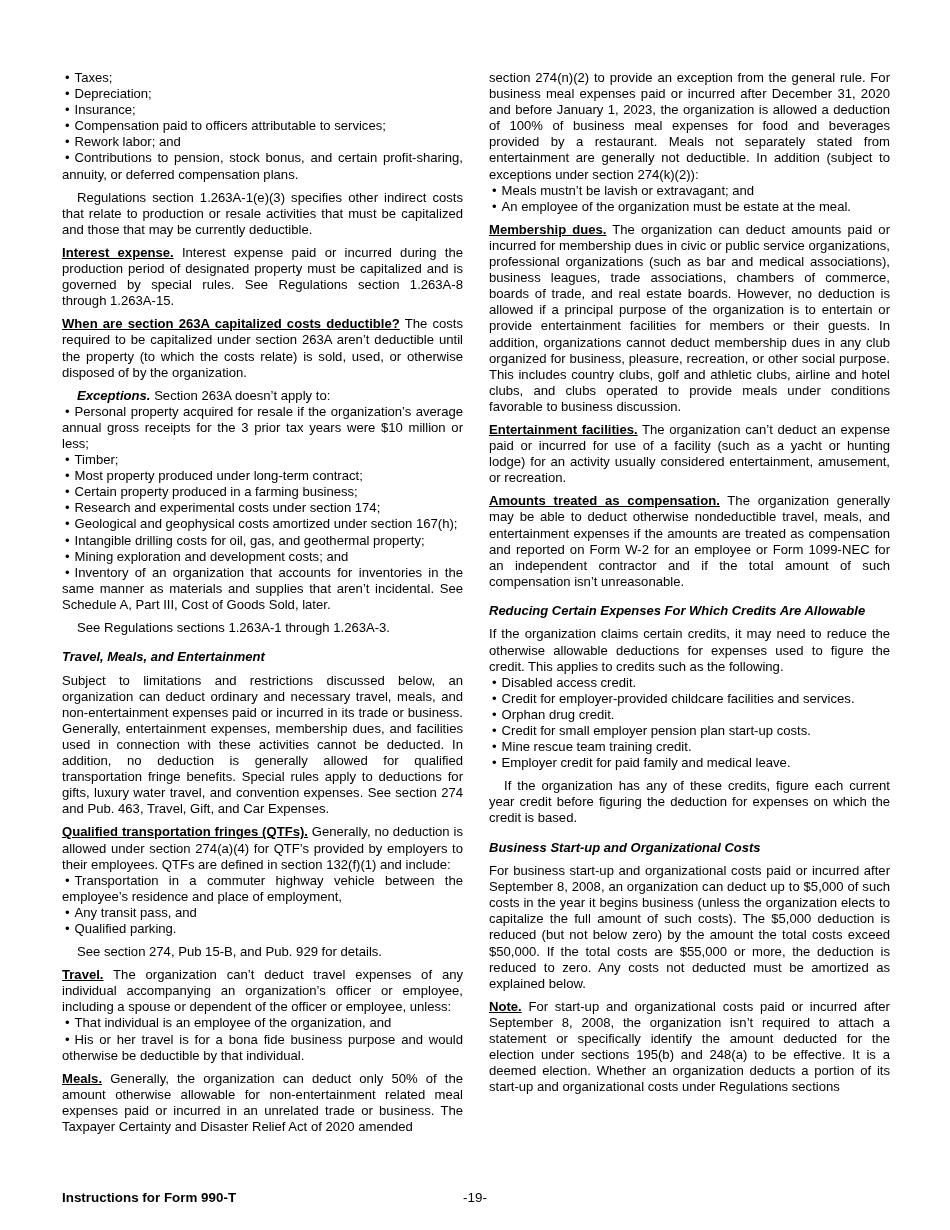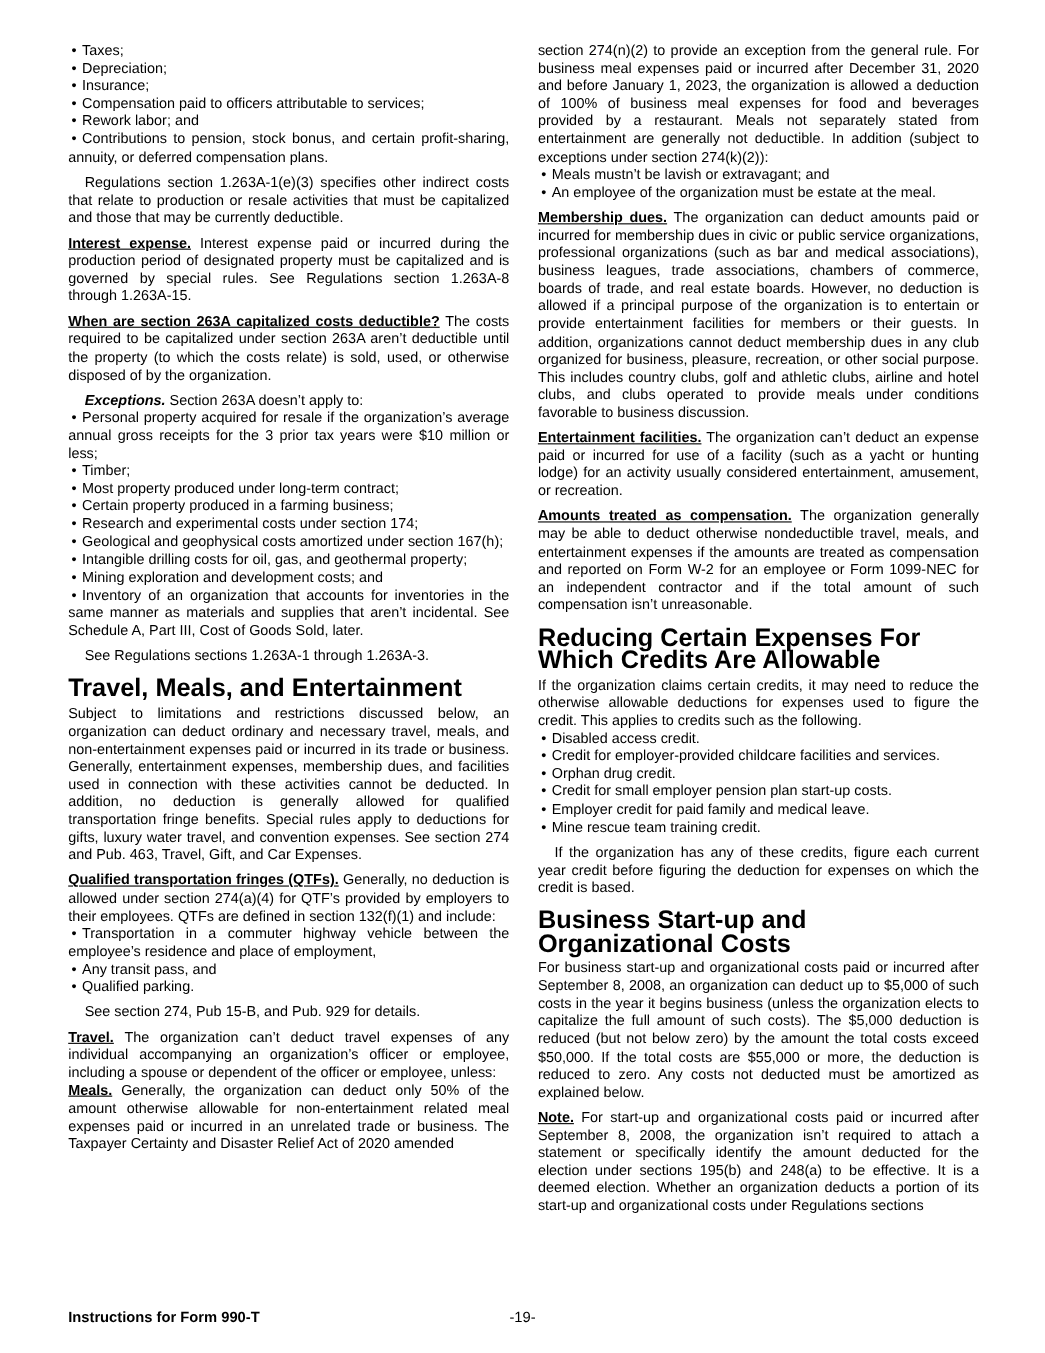--- a/index.html
+++ b/index.html
@@ -19,20 +19,21 @@
     position: absolute;
     top: 0; left: 0;
     width: 950px;
     height: 1230px;
     box-sizing: border-box;
     padding: 38px 60px 0 62px;
   }
   .columns {
     display: flex;
     gap: 26px;
+    margin-top: 32px;
   }
   .col {
     flex: 1;
     min-width: 0;
     font-size: 13.1px;
     line-height: 16.1px;
     text-align: justify;
   }
   .para {
     margin: 0 0 7px 0;
@@ -54,25 +55,26 @@
   .bullets {
     margin: 0 0 7px 0;
   }
   .bullet-item {
     text-align: justify;
   }
   .blt {
     padding: 0 5px 0 3px;
   }
   .heading {
-    font-size: 23px;
+    font-size: 13px;
     line-height: 20.5px;
     font-weight: bold;
     text-align: left;
     margin: 11px 0 5px 0;
+    font-style: italic;
   }
   .footer {
     position: absolute;
     top: 1190px;
     left: 0;
     width: 950px;
     height: 20px;
     font-size: 13.4px;
     font-weight: bold;
   }
@@ -123,40 +125,44 @@
         <div class="heading">Travel, Meals, and Entertainment</div>
         <div class="para"><span class="seg">Subject to limitations and restrictions discussed below, an organization can deduct ordinary and necessary travel, meals, and non-entertainment expenses paid or incurred in its trade or business. Generally, entertainment expenses, membership dues, and facilities used in connection with these activities cannot be deducted. In addition, no deduction is generally allowed for qualified transportation fringe benefits. Special rules apply to deductions for gifts, luxury water travel, and convention expenses. See section 274 and Pub. 463, Travel, Gift, and Car Expenses.</span></div>
         <div class="para tight"><span class="seg bold">Qualified transportation fringes (QTFs).</span><span class="seg"> Generally, no deduction is allowed under section 274(a)(4) for QTF’s provided by employers to their employees. QTFs are defined in section 132(f)(1) and include:</span></div>
         <div class="bullets">
           <div class="bullet-item"><span class="blt">•</span><span>Transportation in a commuter highway vehicle between the employee’s residence and place of employment,</span></div>
           <div class="bullet-item"><span class="blt">•</span><span>Any transit pass, and</span></div>
           <div class="bullet-item"><span class="blt">•</span><span>Qualified parking.</span></div>
         </div>
         <div class="para indent"><span class="seg">See section 274, Pub 15-B, and Pub. 929 for details.</span></div>
         <div class="para tight"><span class="seg bold">Travel.</span><span class="seg"> The organization can’t deduct travel expenses of any individual accompanying an organization’s officer or employee, including a spouse or dependent of the officer or employee, unless:</span></div>
+        <div class="bullets">
+          <div class="bullet-item"><span class="blt">•</span><span>That individual is an employee of the organization, and</span></div>
+          <div class="bullet-item"><span class="blt">•</span><span>His or her travel is for a bona fide business purpose and would otherwise be deductible by that individual.</span></div>
+        </div>
         <div class="para"><span class="seg bold">Meals.</span><span class="seg"> Generally, the organization can deduct only 50% of the amount otherwise allowable for non-entertainment related meal expenses paid or incurred in an unrelated trade or business. The Taxpayer Certainty and Disaster Relief Act of 2020 amended</span></div>
       </div>
     <div class="col">
         <div class="para tight"><span class="seg">section 274(n)(2) to provide an exception from the general rule. For business meal expenses paid or incurred after December 31, 2020 and before January 1, 2023, the organization is allowed a deduction of 100% of business meal expenses for food and beverages provided by a restaurant. Meals not separately stated from entertainment are generally not deductible. In addition (subject to exceptions under section 274(k)(2)):</span></div>
         <div class="bullets">
           <div class="bullet-item"><span class="blt">•</span><span>Meals mustn’t be lavish or extravagant; and</span></div>
           <div class="bullet-item"><span class="blt">•</span><span>An employee of the organization must be estate at the meal.</span></div>
         </div>
         <div class="para"><span class="seg bold">Membership dues.</span><span class="seg"> The organization can deduct amounts paid or incurred for membership dues in civic or public service organizations, professional organizations (such as bar and medical associations), business leagues, trade associations, chambers of commerce, boards of trade, and real estate boards. However, no deduction is allowed if a principal purpose of the organization is to entertain or provide entertainment facilities for members or their guests. In addition, organizations cannot deduct membership dues in any club organized for business, pleasure, recreation, or other social purpose. This includes country clubs, golf and athletic clubs, airline and hotel clubs, and clubs operated to provide meals under conditions favorable to business discussion.</span></div>
         <div class="para"><span class="seg bold">Entertainment facilities.</span><span class="seg"> The organization can’t deduct an expense paid or incurred for use of a facility (such as a yacht or hunting lodge) for an activity usually considered entertainment, amusement, or recreation.</span></div>
         <div class="para"><span class="seg bold">Amounts treated as compensation.</span><span class="seg"> The organization generally may be able to deduct otherwise nondeductible travel, meals, and entertainment expenses if the amounts are treated as compensation and reported on Form W-2 for an employee or Form 1099-NEC for an independent contractor and if the total amount of such compensation isn’t unreasonable.</span></div>
         <div class="heading">Reducing Certain Expenses For Which Credits Are Allowable</div>
         <div class="para tight"><span class="seg">If the organization claims certain credits, it may need to reduce the otherwise allowable deductions for expenses used to figure the credit. This applies to credits such as the following.</span></div>
         <div class="bullets">
           <div class="bullet-item"><span class="blt">•</span><span>Disabled access credit.</span></div>
           <div class="bullet-item"><span class="blt">•</span><span>Credit for employer-provided childcare facilities and services.</span></div>
           <div class="bullet-item"><span class="blt">•</span><span>Orphan drug credit.</span></div>
           <div class="bullet-item"><span class="blt">•</span><span>Credit for small employer pension plan start-up costs.</span></div>
+          <div class="bullet-item"><span class="blt">•</span><span>Mine rescue team training credit.</span></div>
           <div class="bullet-item"><span class="blt">•</span><span>Employer credit for paid family and medical leave.</span></div>
-          <div class="bullet-item"><span class="blt">•</span><span>Mine rescue team training credit.</span></div>
         </div>
         <div class="para indent"><span class="seg">If the organization has any of these credits, figure each current year credit before figuring the deduction for expenses on which the credit is based.</span></div>
         <div class="heading">Business Start-up and Organizational Costs</div>
         <div class="para"><span class="seg">For business start-up and organizational costs paid or incurred after September 8, 2008, an organization can deduct up to $5,000 of such costs in the year it begins business (unless the organization elects to capitalize the full amount of such costs). The $5,000 deduction is reduced (but not below zero) by the amount the total costs exceed $50,000. If the total costs are $55,000 or more, the deduction is reduced to zero. Any costs not deducted must be amortized as explained below.</span></div>
         <div class="para"><span class="seg bold">Note.</span><span class="seg"> For start-up and organizational costs paid or incurred after September 8, 2008, the organization isn’t required to attach a statement or specifically identify the amount deducted for the election under sections 195(b) and 248(a) to be effective. It is a deemed election. Whether an organization deducts a portion of its start-up and organizational costs under Regulations sections</span></div>
       </div>
   </div>
 </div>
 
 <div class="footer">

